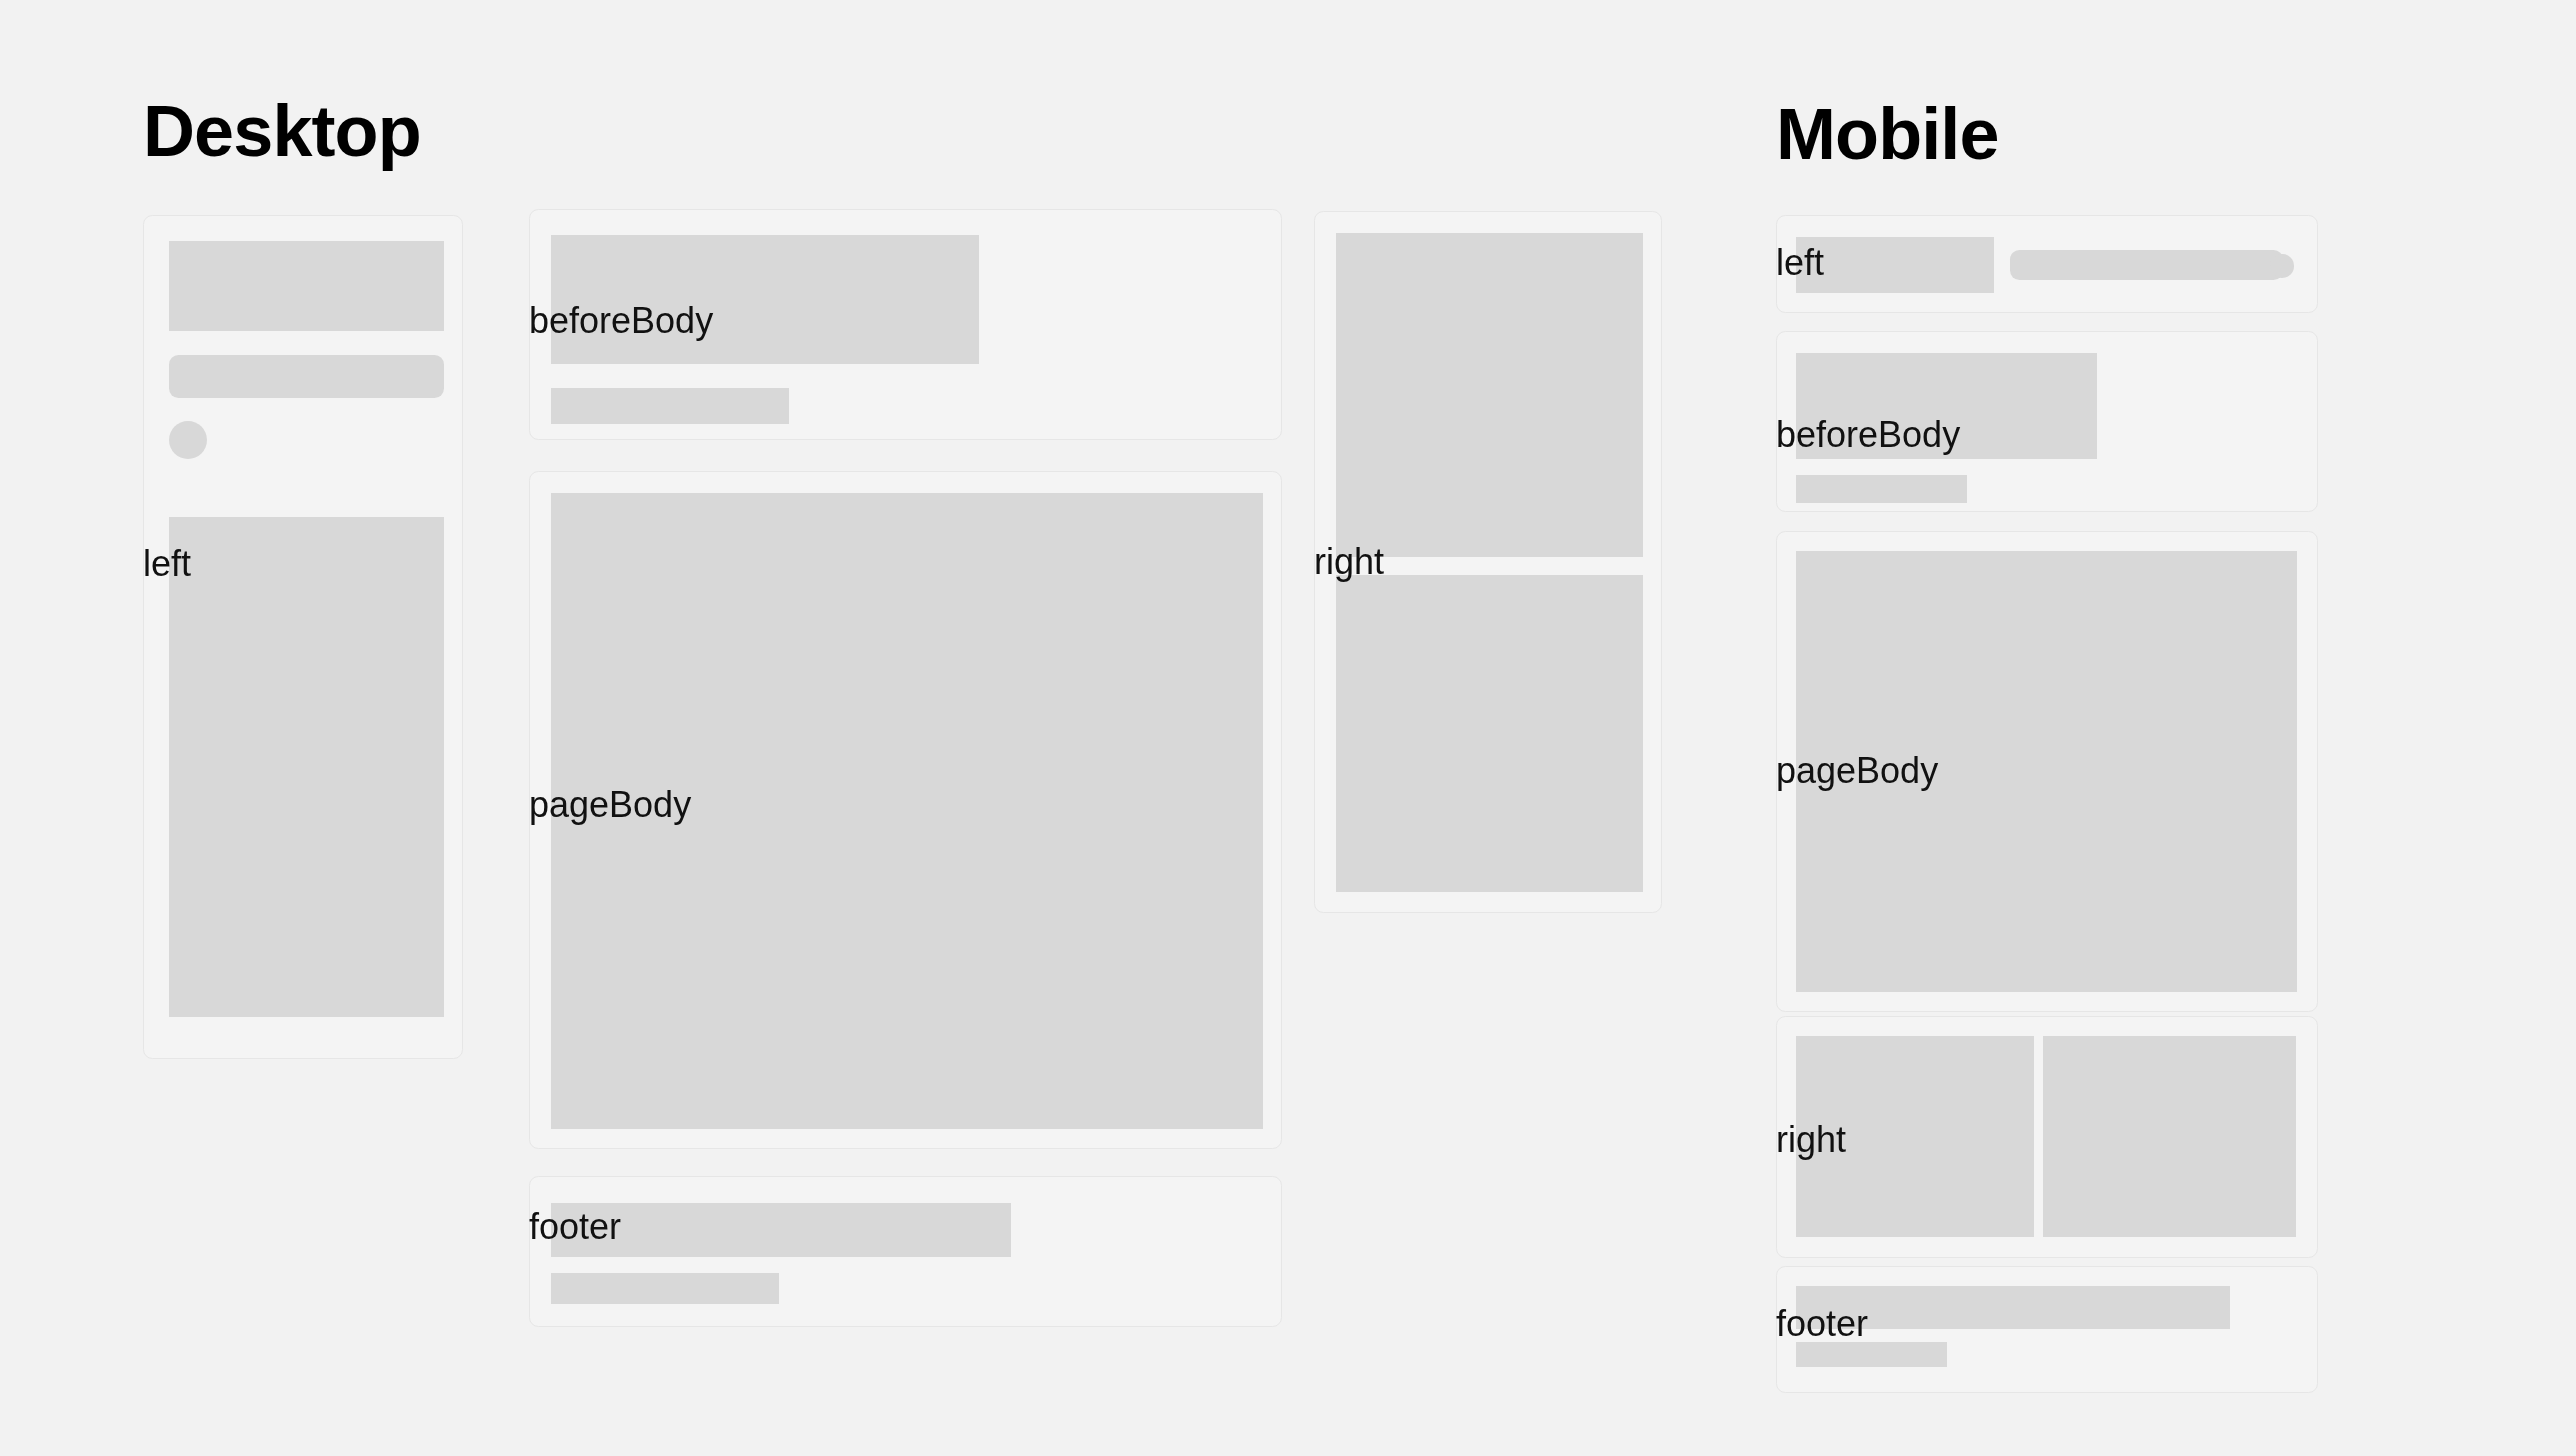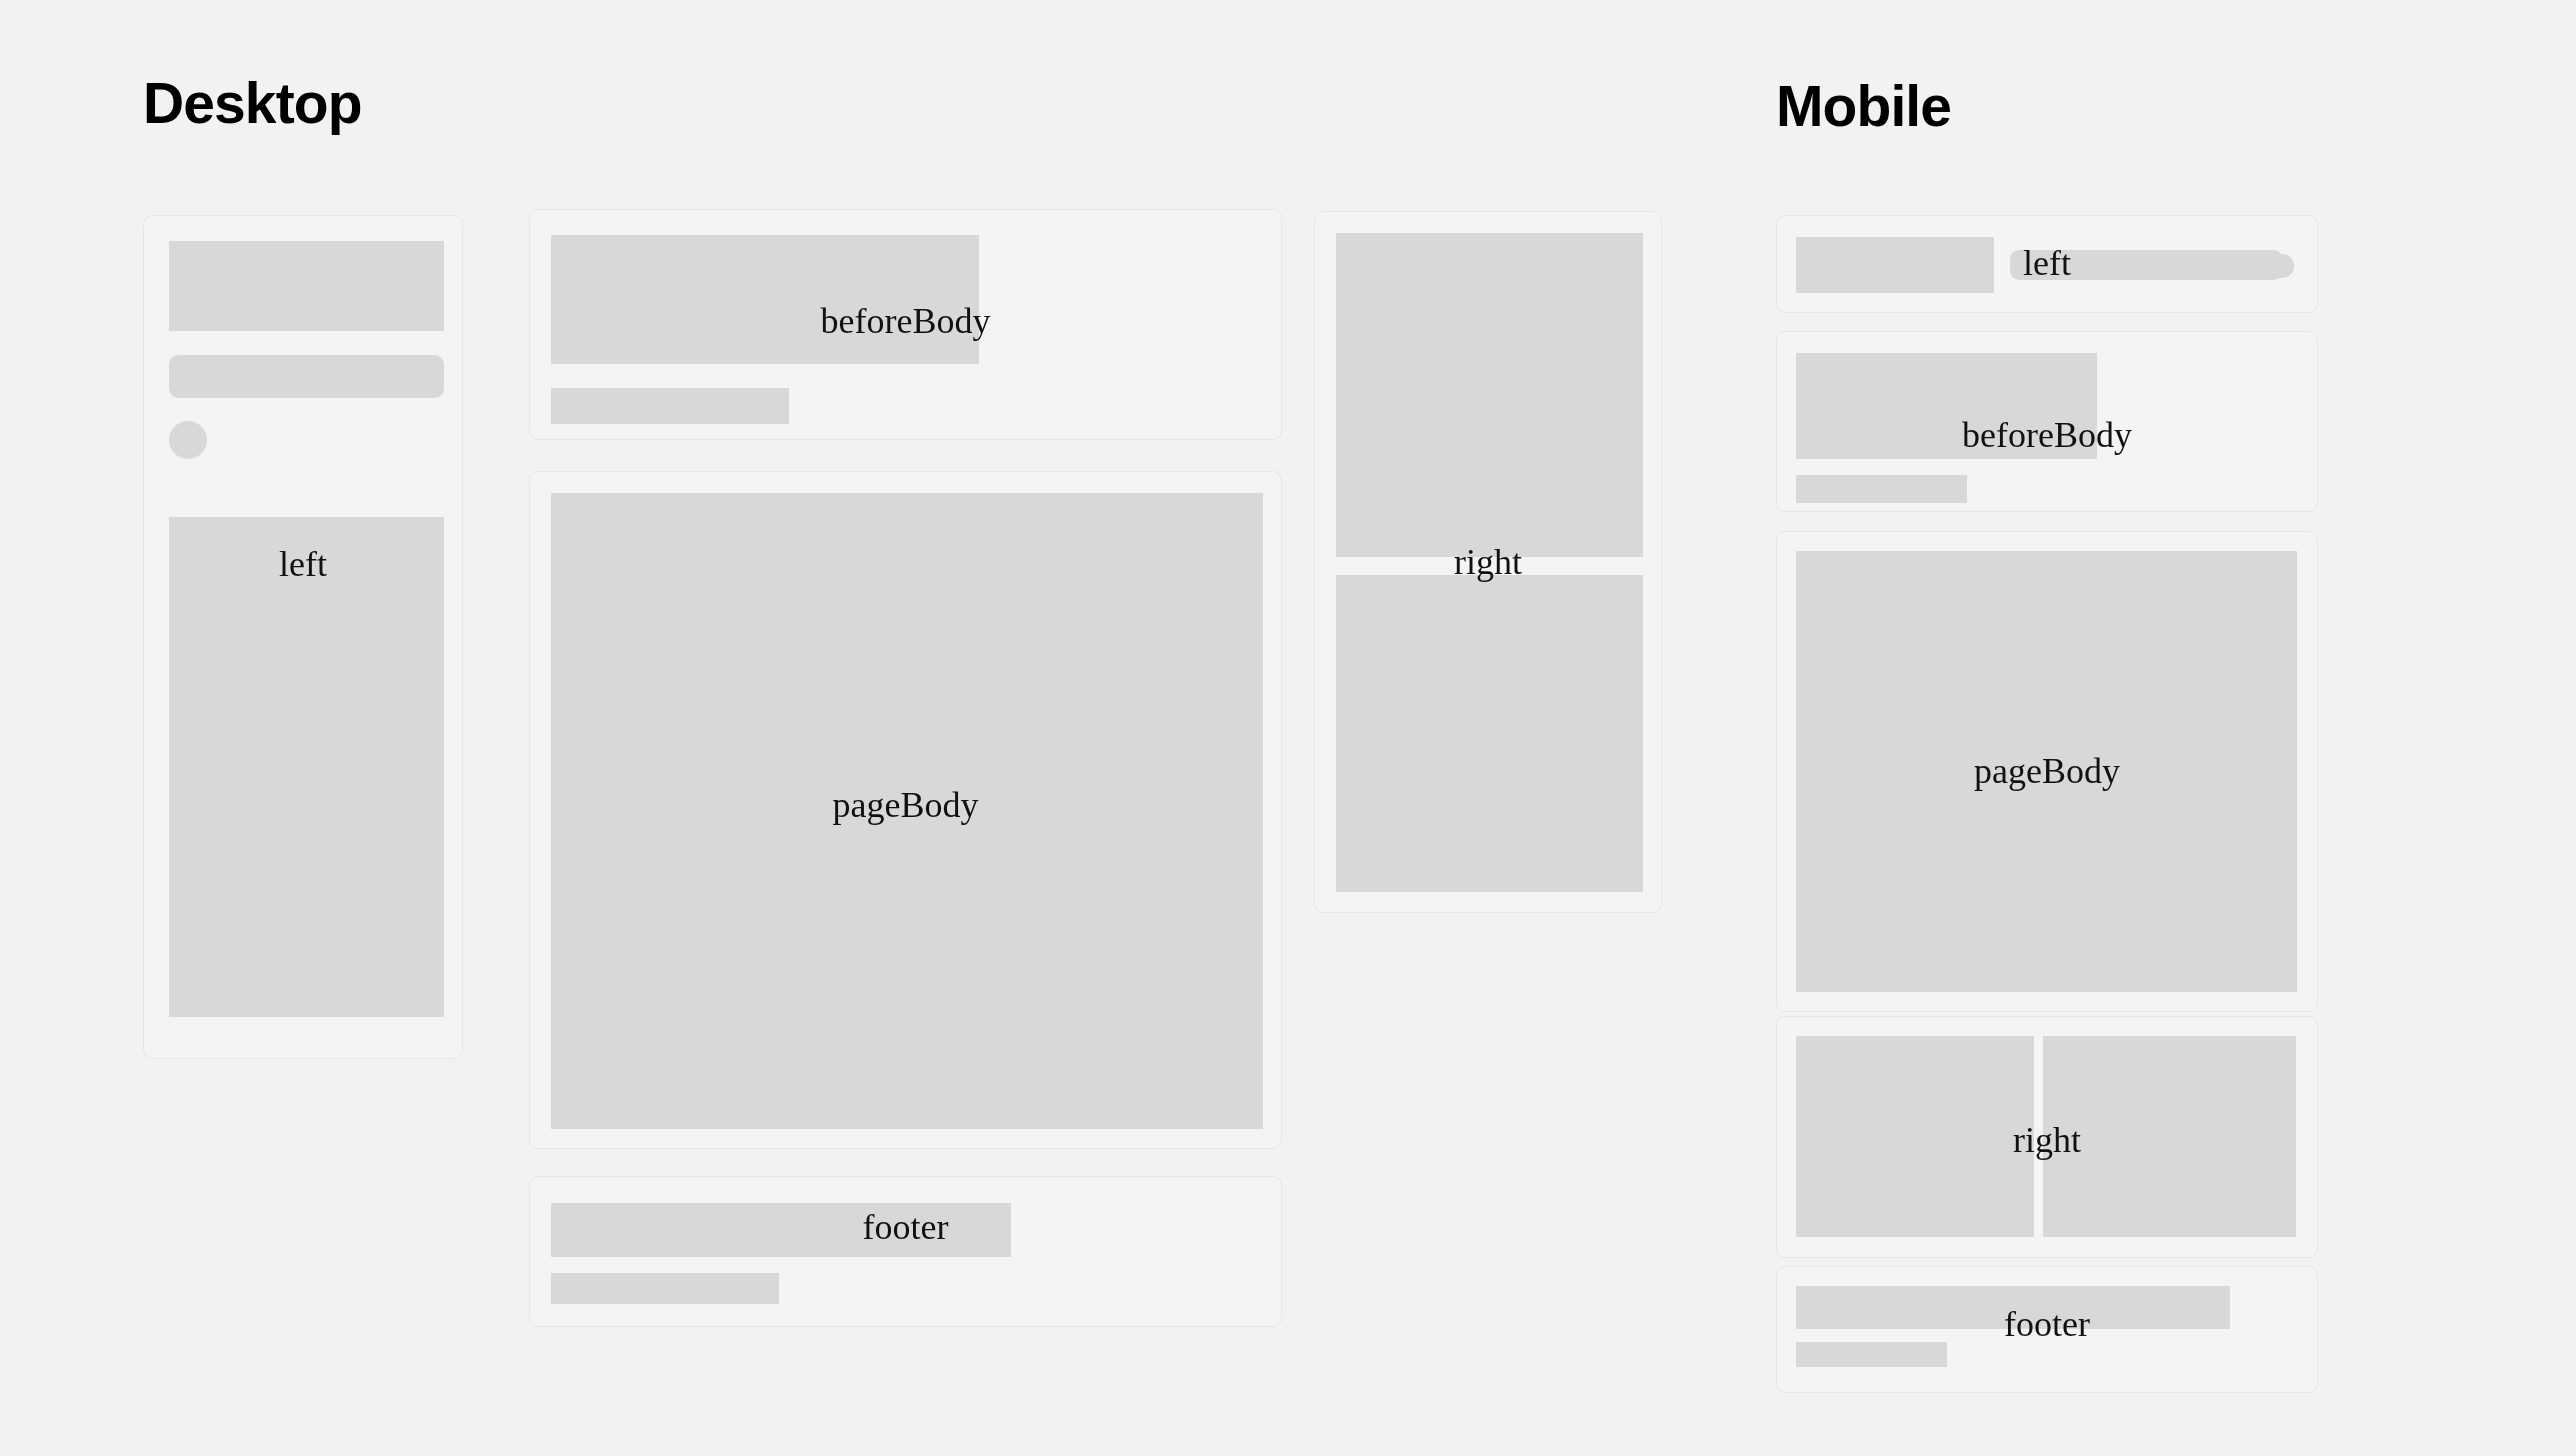--- a/index.html
+++ b/index.html
@@ -18,25 +18,26 @@
   .stage {
     position: absolute;
     inset: 0;
   }
 
   
   .section-title {
     position: absolute;
     font-family: "Liberation Sans", sans-serif;
     font-weight: bold;
-    font-size: 57px;
+    font-size: 72px;
     line-height: 1;
     color: #000000;
     letter-spacing: -0.9px;
     white-space: nowrap;
+    margin-top: 20px;
   }
   #desktop-title { left: 143px; top: 75px; }
   #mobile-title  { left: 1776px; top: 78px; }
 
   
   .card {
     position: absolute;
     background: #f4f4f4;
     border: 1.9px solid #e6e6e6;
     border-radius: 9.4px;
@@ -48,26 +49,25 @@
     position: absolute;
     background: #d8d8d8;
     box-sizing: border-box;
   }
   .blk.rounded { border-radius: 9.4px; }
   .blk.circle  { border-radius: 50%; }
 
   
   .label {
     position: absolute;
-    font-family: Liberation Serif, serif;
+    font-family: Liberation Sans, sans-serif;
     font-size: 36px;
     line-height: 1;
     color: #111111;
     white-space: nowrap;
-    text-align: center;
     pointer-events: none;
   }
 </style>
 </head>
 <body>
 
 <div class="stage">
 
   <div class="section-title" id="desktop-title">Desktop</div>
 

